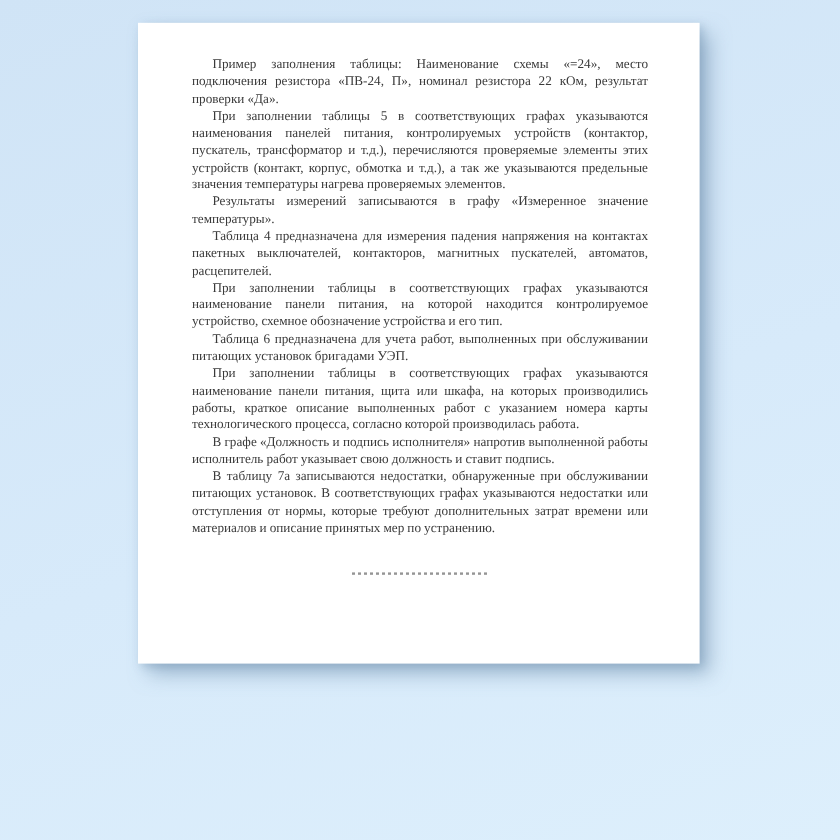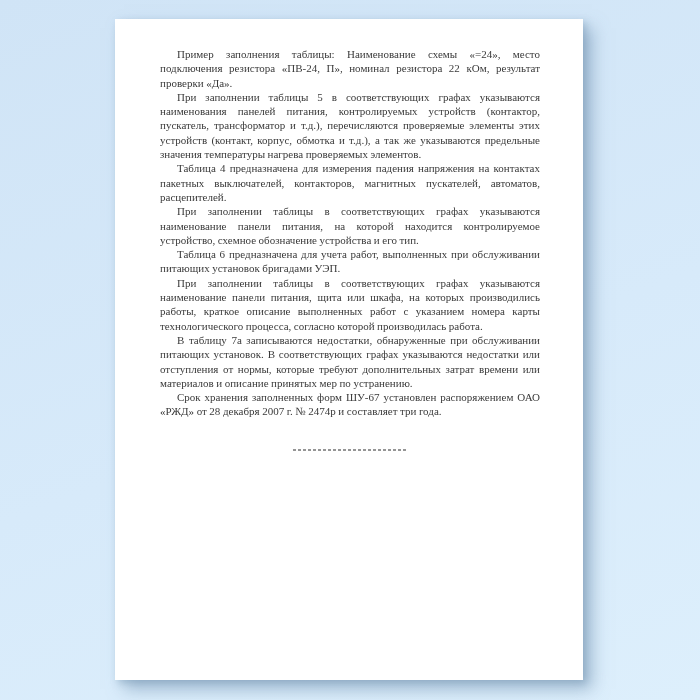--- a/index.html
+++ b/index.html
@@ -12,21 +12,21 @@
     position: relative;
     overflow: hidden;
     background: linear-gradient(160deg, #d0e4f6 0%, #d7eafa 55%, #ddeffc 100%);
     font-family: "Liberation Serif", "DejaVu Serif", serif;
   }
   .page {
     position: absolute;
     left: 115px;
     top: 19px;
     width: 468px;
-    height: 661px;
+    height: 534px;
     background: #ffffff;
     box-shadow: 9px 9px 16px rgba(110, 142, 173, 0.55),
                 3px 3px 7px rgba(110, 142, 173, 0.35);
   }
   .content {
     position: absolute;
     left: 45px;
     top: 28px;
     width: 380px;
     color: #3a3a3a;
@@ -49,21 +49,22 @@
       transparent 3px, transparent 5px);
   }
 </style>
 </head>
 <body>
 
 <div class="page">
   <div class="content">
     <p>Пример заполнения таблицы: Наименование схемы «=24», место подключения резистора «ПВ-24, П», номинал резистора 22 кОм, результат проверки «Да».</p>
     <p>При заполнении таблицы 5 в соответствующих графах указываются наименования панелей питания, контролируемых устройств (контактор, пускатель, трансформатор и т.д.), перечисляются проверяемые элементы этих устройств (контакт, корпус, обмотка и т.д.), а так же указываются предельные значения температуры нагрева проверяемых элементов.</p>
+    <p>Результаты измерений записываются в графу «Измеренное значение температуры».</p>
     <p>Таблица 4 предназначена для измерения падения напряжения на контактах пакетных выключателей, контакторов, магнитных пускателей, автоматов, расцепителей.</p>
     <p>При заполнении таблицы в соответствующих графах указываются наименование панели питания, на которой находится контролируемое устройство, схемное обозначение устройства и его тип.</p>
     <p>Таблица 6 предназначена для учета работ, выполненных при обслуживании питающих установок бригадами УЭП.</p>
     <p>При заполнении таблицы в соответствующих графах указываются наименование панели питания, щита или шкафа, на которых производились работы, краткое описание выполненных работ с указанием номера карты технологического процесса, согласно которой производилась работа.</p>
+    <p>В графе «Должность и подпись исполнителя» напротив выполненной работы исполнитель работ указывает свою должность и ставит подпись.</p>
     <p>В таблицу 7а записываются недостатки, обнаруженные при обслуживании питающих установок. В соответствующих графах указываются недостатки или отступления от нормы, которые требуют дополнительных затрат времени или материалов и описание принятых мер по устранению.</p>
-    <p>Срок хранения заполненных форм ШУ-67 установлен распоряжением ОАО «РЖД» от 28 декабря 2007 г. № 2474р и составляет три года.</p>
     <div class="divider"></div>
   </div>
 </div>
 
 </body></html>

